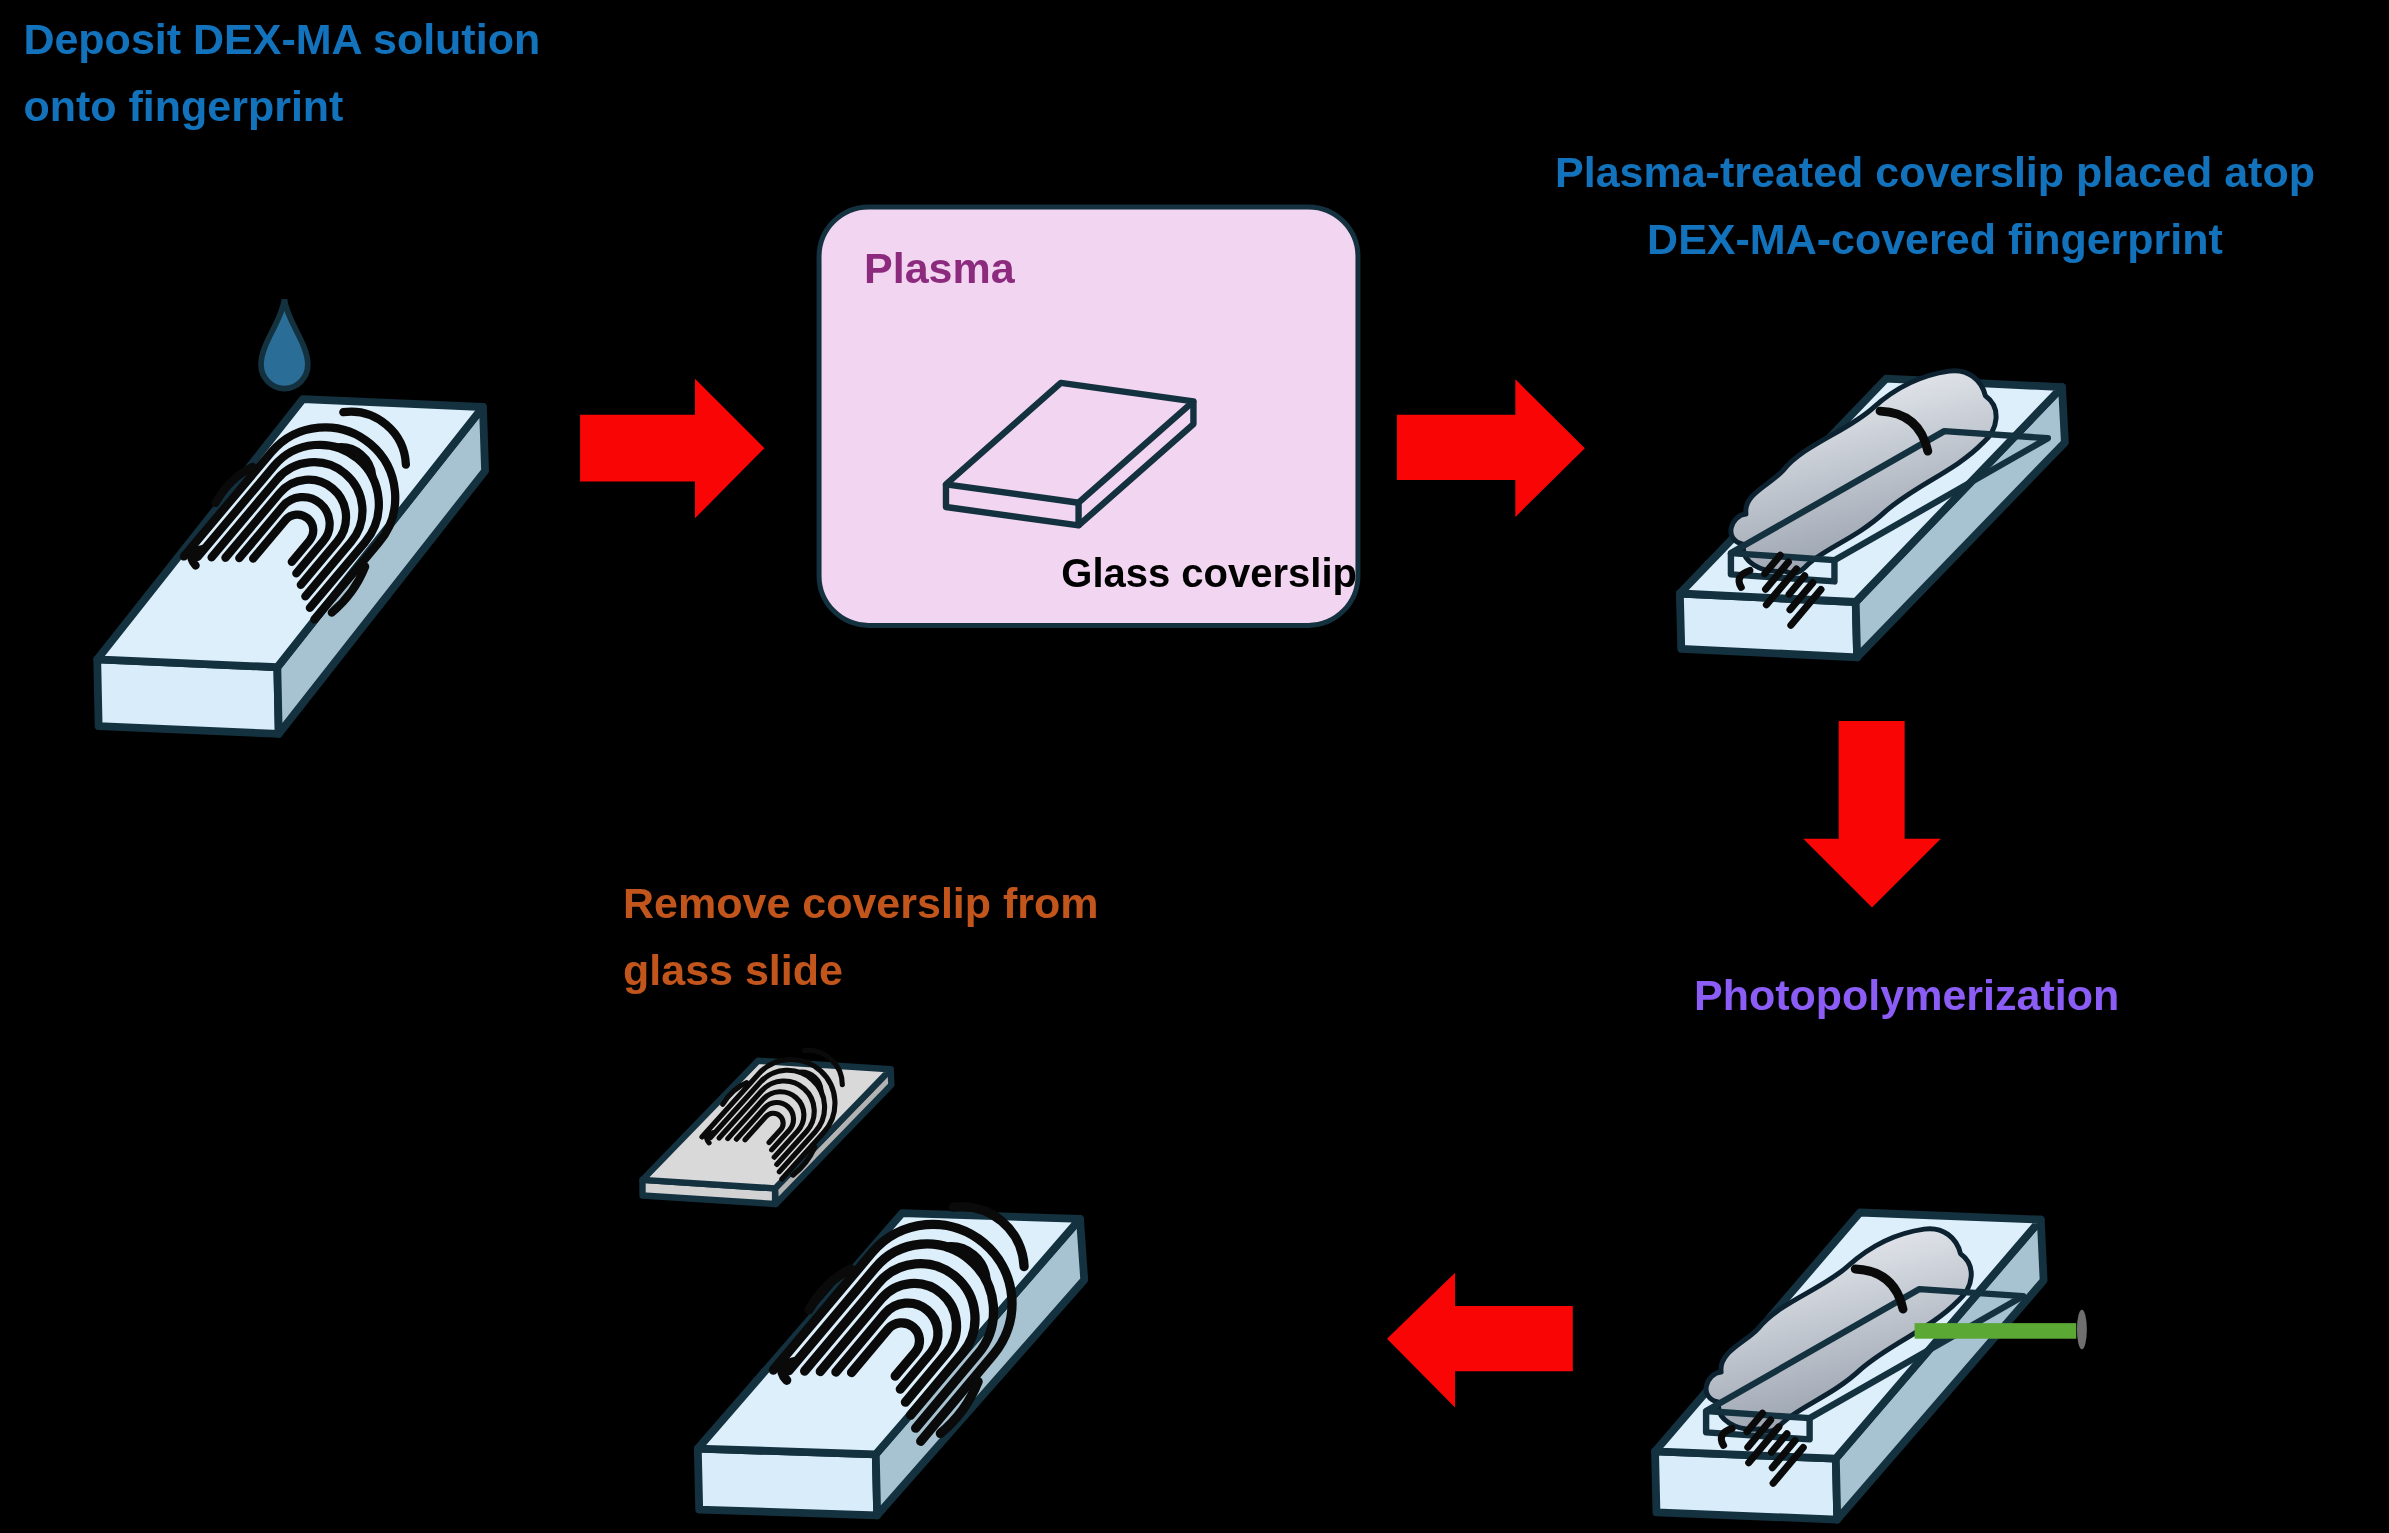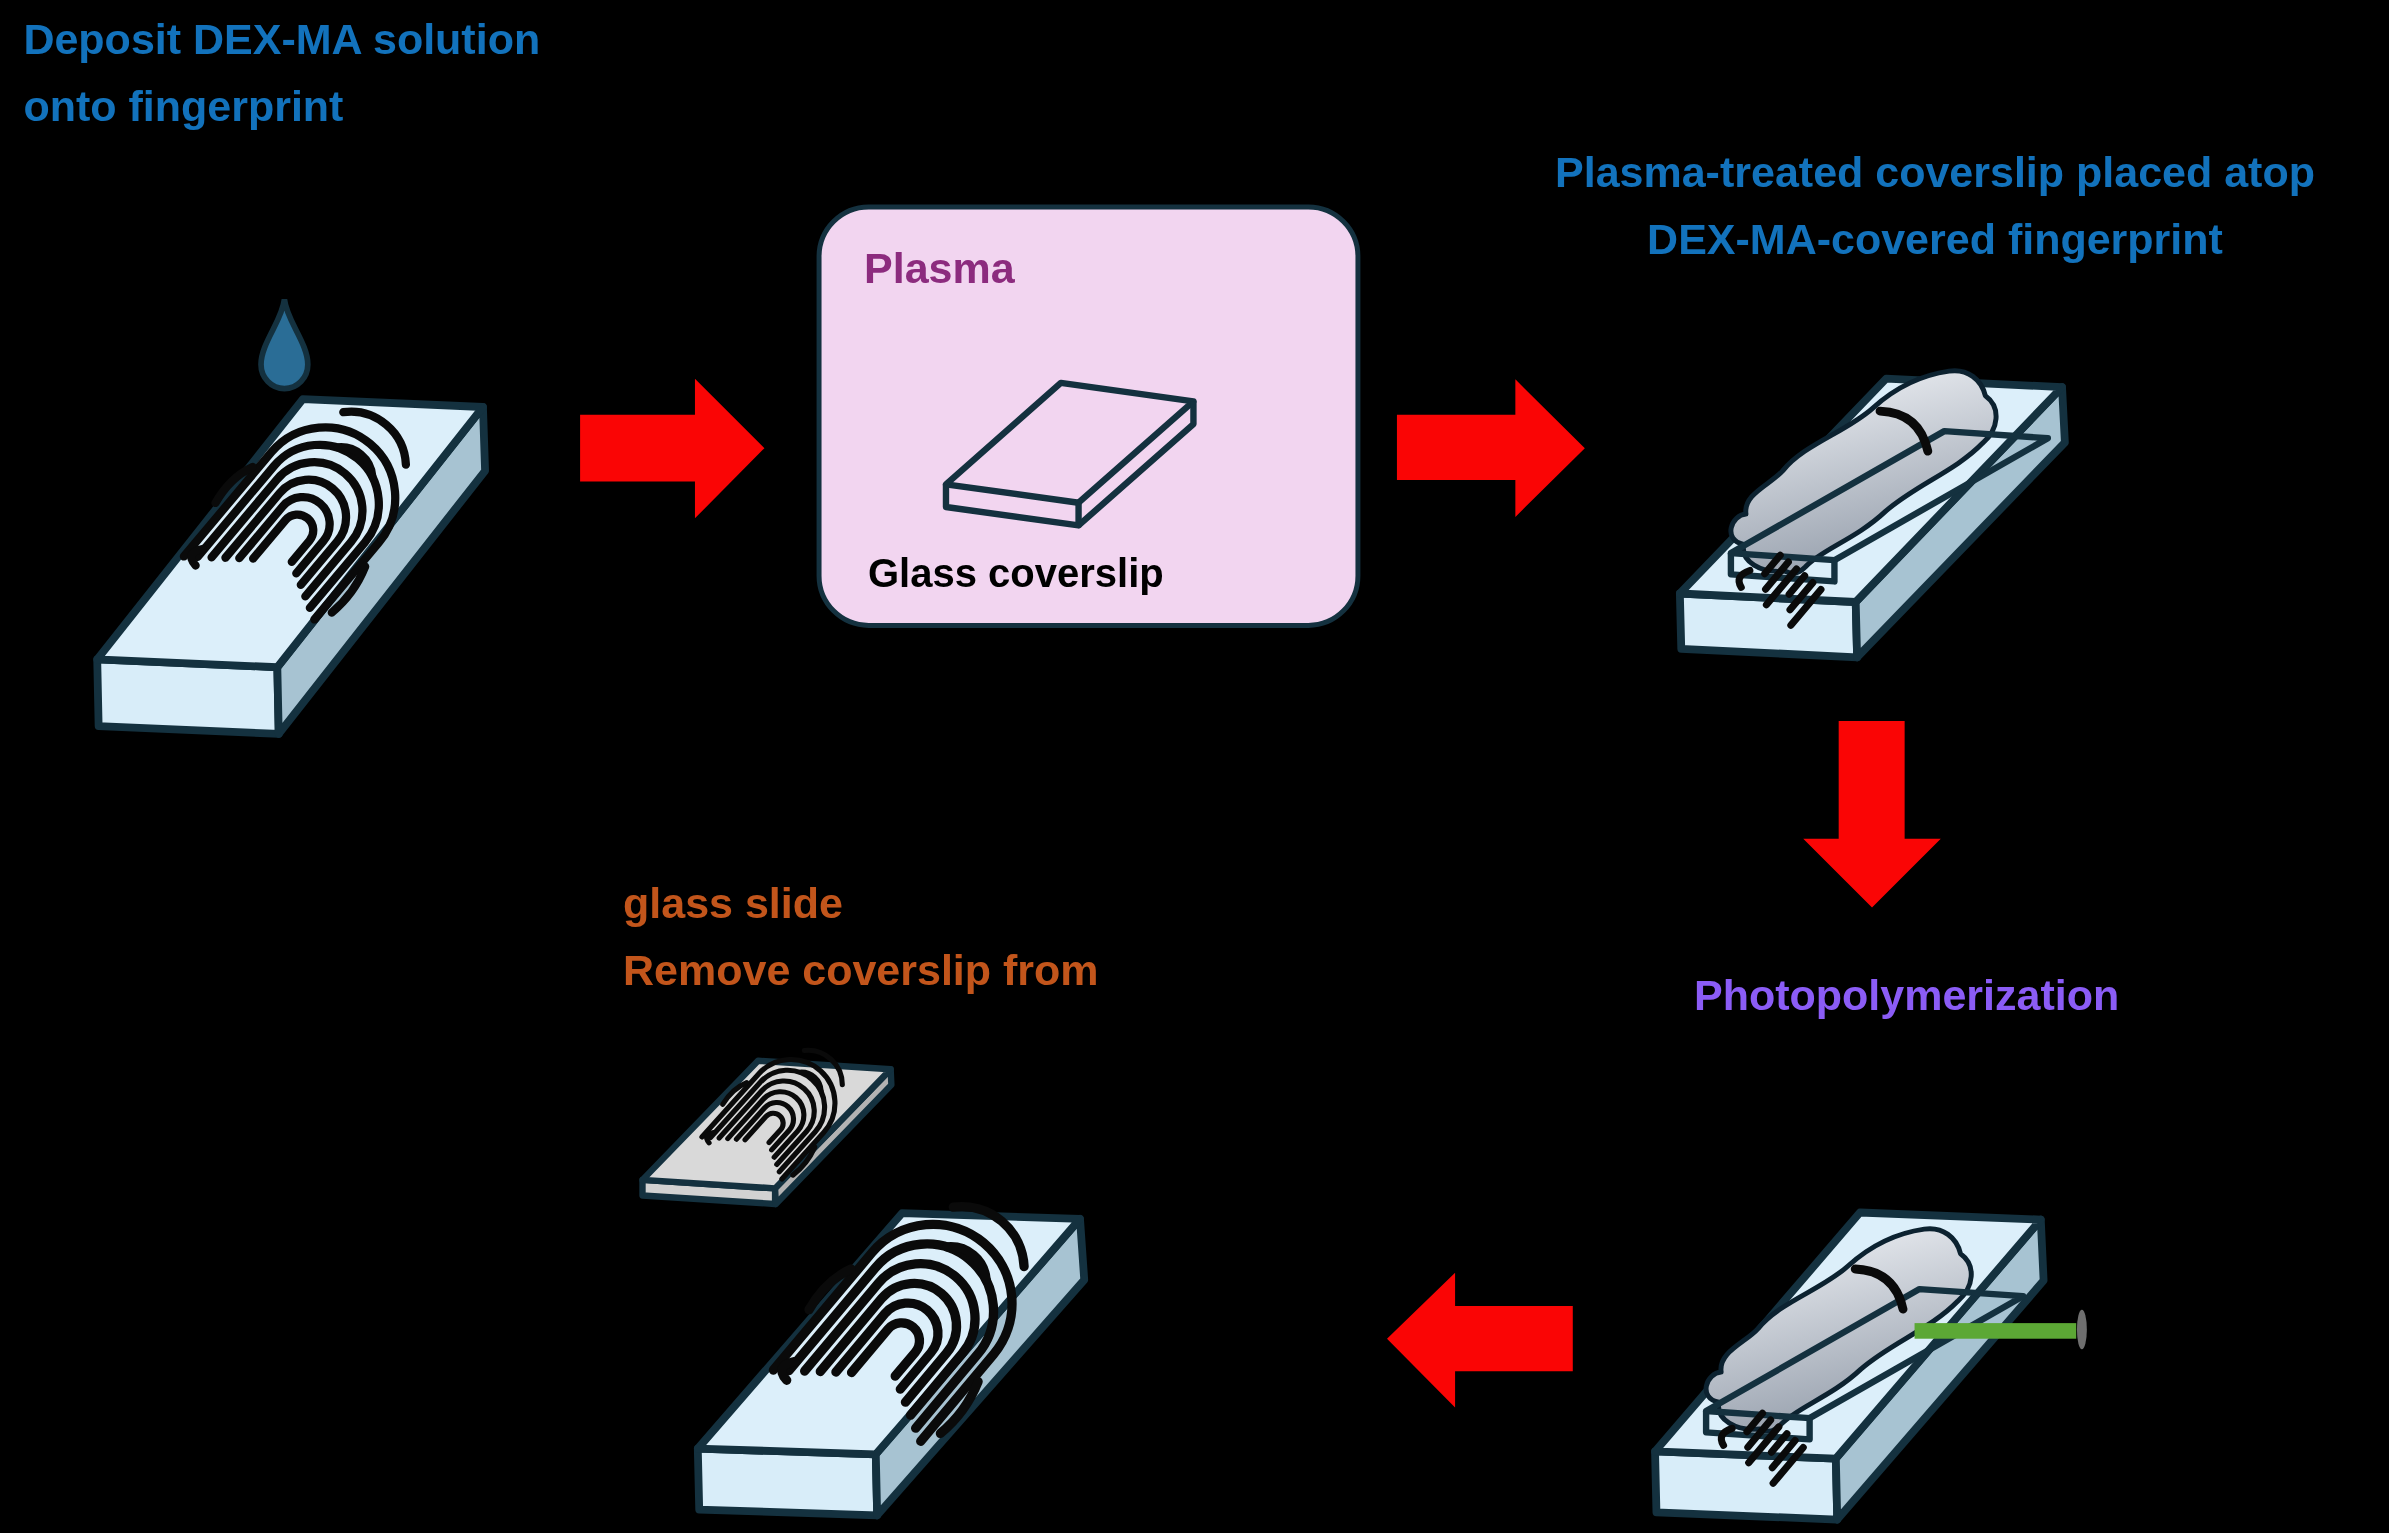--- a/index.html
+++ b/index.html
@@ -8,21 +8,21 @@
   .canvas{position:absolute;left:0;top:0;width:2389px;height:1084px;}
   svg{position:absolute;left:0;top:0;}
 
   
   .label{position:absolute;font-weight:700;font-size:43px;line-height:67px;white-space:nowrap;}
   .label-step1{left:23.4px;top:5.7px;}
   .label-step2{left:1555px;top:139px;text-align:center;}
   .label-step3{left:1694px;top:962px;}
   .label-step4{left:623px;top:870px;}
   .label-plasma{left:864px;top:243px;font-size:43px;line-height:50px;}
-  .label-caption{left:868px;top:548px;width:538px;text-align:left;font-size:40px;line-height:50px;}
+  .label-caption{left:819px;top:548px;width:538px;text-align:right;font-size:40px;line-height:50px;}
 
   
   .slide-top  {fill:var(--slide-top,#dceffa);  stroke:var(--outline-navy,#14313f);stroke-width:11;stroke-linejoin:round;}
   .slide-front{fill:var(--slide-front,#d8edf9);stroke:var(--outline-navy,#14313f);stroke-width:11;stroke-linejoin:round;}
   .slide-side {fill:var(--slide-side,#a7c3d2); stroke:var(--outline-navy,#14313f);stroke-width:11;stroke-linejoin:round;}
   .cs-top  {fill:var(--coverslip-top,#d9d9d9);  stroke:var(--outline-navy,#14313f);stroke-width:9;stroke-linejoin:round;}
   .cs-front{fill:var(--coverslip-front,#d2d2d2);stroke:var(--outline-navy,#14313f);stroke-width:9;stroke-linejoin:round;}
   .cs-side {fill:var(--coverslip-side,#b3b3b3); stroke:var(--outline-navy,#14313f);stroke-width:9;stroke-linejoin:round;}
   .outline-only{fill:none;stroke:var(--outline-navy,#14313f);stroke-width:9;stroke-linejoin:round;}
   .plasma-rect{fill:var(--plasma-fill,#f2d5f0);stroke:var(--plasma-border,#14313f);stroke-width:7;}
@@ -149,22 +149,22 @@
 <div class="label label-step2" style="color: rgb(18, 114, 188);">
   <div>Plasma-treated coverslip placed atop</div>
   <div>DEX-MA-covered fingerprint</div>
 </div>
 
 <div class="label label-step3" style="color: #8b5cf6;">
   <div>Photopolymerization</div>
 </div>
 
 <div class="label label-step4" style="color: rgb(194, 85, 27);">
+  <div>Remove coverslip from</div>
   <div>glass slide</div>
-  <div>Remove coverslip from</div>
 </div>
 
 <div class="label label-plasma" style="color: rgb(140, 43, 126);">Plasma</div>
 
 <div class="label label-caption" style="color: rgb(0, 0, 0);">Glass coverslip</div>
 
 </div>
 
 
 </body></html>

